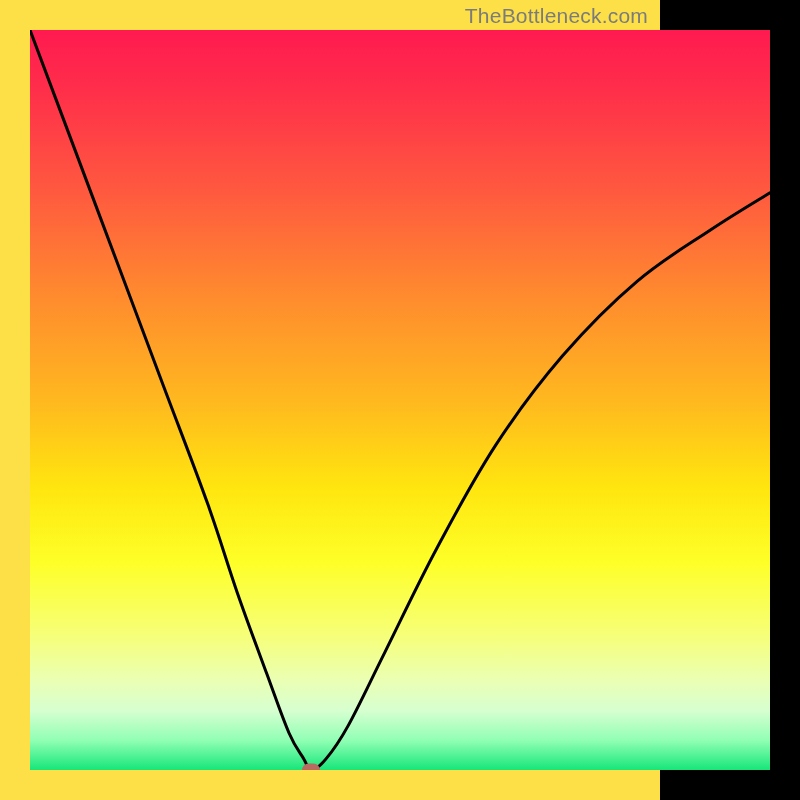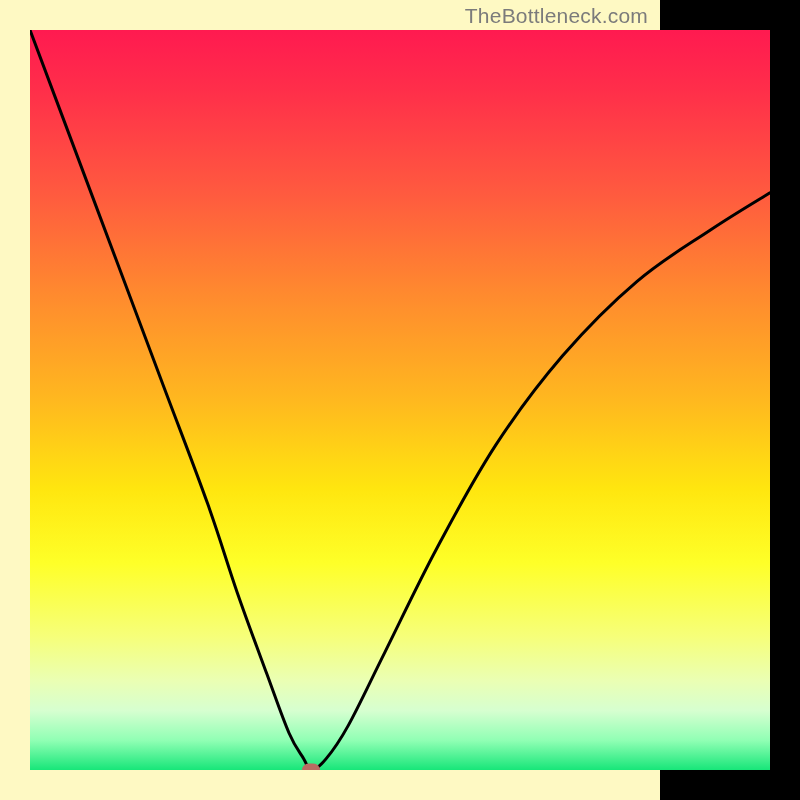--- a/index.html
+++ b/index.html
@@ -10,21 +10,21 @@
     background: #000;
     overflow: hidden;
     font-family: Arial, Helvetica, sans-serif;
   }
   .frame {
     position: absolute;
     top: 0;
     left: 0;
     width: 660px;
     height: 800px;
-    background: #fef9c3;
+    background: #fde047;
   }
   .plot-area {
     position: absolute;
     top: 30px;
     left: 30px;
     width: 740px;
     height: 740px;
     overflow: hidden;
   }
   .gradient {

